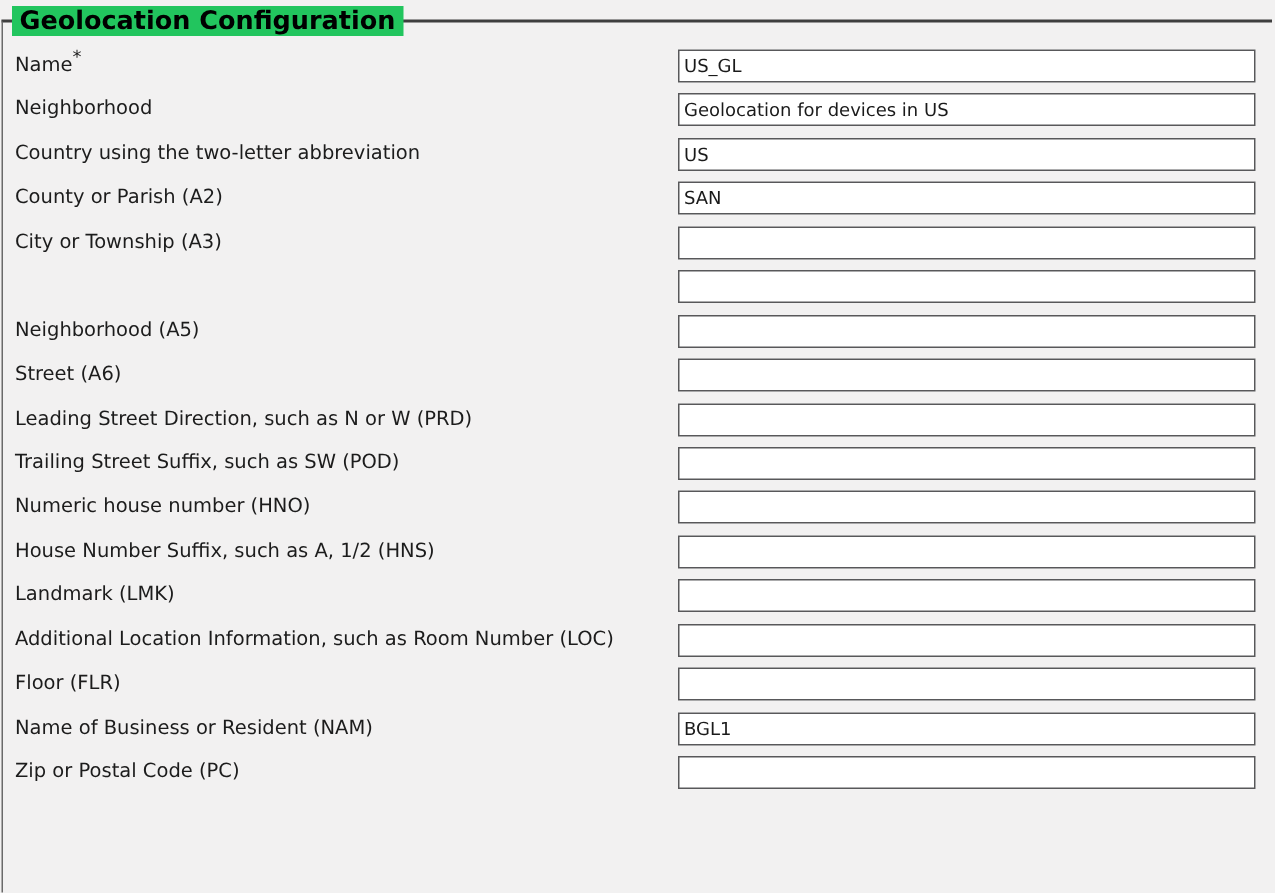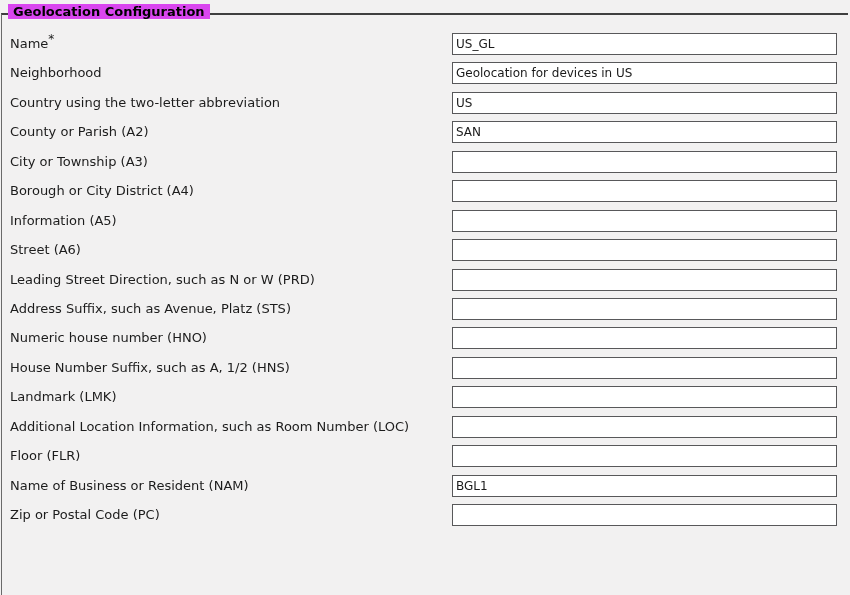--- a/index.html
+++ b/index.html
@@ -23,24 +23,24 @@
     height: 600px;
     border-top: 2px solid #3f3f3f;
     border-left: 1px solid #6a6a6a;
     box-sizing: border-box;
     pointer-events: none;
   }
   .panel-title {
     position: absolute;
     left: 8px;
     top: 4px;
-    background: #d946ef;
+    background: #22c55e;
     padding: 0 5px;
     font-weight: bold;
-    font-size: 13px;
+    font-size: 17px;
     color: #000;
     white-space: nowrap;
     z-index: 2;
   }
   .form {
     position: absolute;
     left: 0;
     top: 33px;
     width: 850px;
     z-index: 1;
@@ -99,37 +99,36 @@
       </div>
       <div class="row">
         <div class="field-label">County or Parish (A2)</div>
         <input type="text" class="field-input" value="SAN" style="">
       </div>
       <div class="row">
         <div class="field-label">City or Township (A3)</div>
         <input type="text" class="field-input" style="">
       </div>
       <div class="row">
-        <div class="field-label">Borough or City District (A4)</div>
         <input type="text" class="field-input" style="">
       </div>
       <div class="row">
-        <div class="field-label">Information (A5)</div>
+        <div class="field-label">Neighborhood (A5)</div>
         <input type="text" class="field-input" style="">
       </div>
       <div class="row">
         <div class="field-label">Street (A6)</div>
         <input type="text" class="field-input" style="">
       </div>
       <div class="row">
         <div class="field-label">Leading Street Direction, such as N or W (PRD)</div>
         <input type="text" class="field-input" style="">
       </div>
       <div class="row">
-        <div class="field-label">Address Suffix, such as Avenue, Platz (STS)</div>
+        <div class="field-label">Trailing Street Suffix, such as SW (POD)</div>
         <input type="text" class="field-input" style="">
       </div>
       <div class="row">
         <div class="field-label">Numeric house number (HNO)</div>
         <input type="text" class="field-input" style="">
       </div>
       <div class="row">
         <div class="field-label">House Number Suffix, such as A, 1/2 (HNS)</div>
         <input type="text" class="field-input" style="">
       </div>

